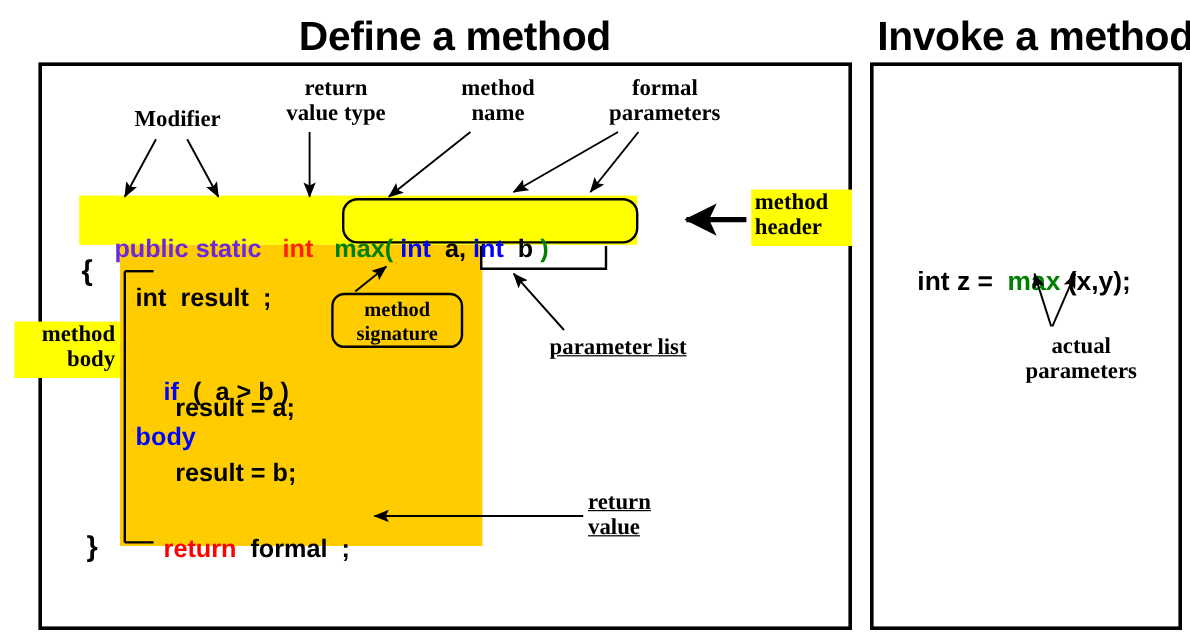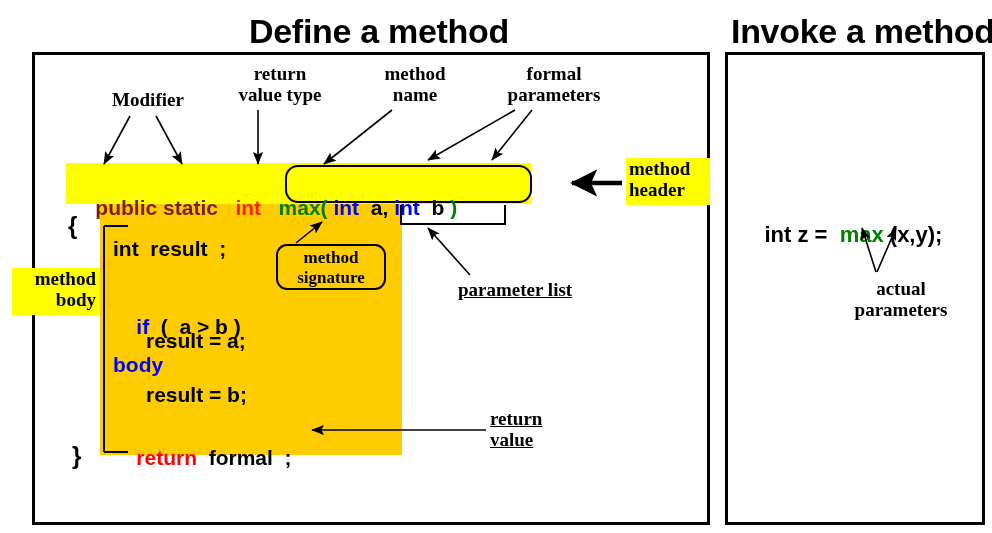--- a/index.html
+++ b/index.html
@@ -89,21 +89,21 @@
 
   
   .code {
     position: absolute;
     font-family: "Liberation Sans", "DejaVu Sans", sans-serif;
     font-weight: bold;
     font-size: 21px;
     color: #000000;
     white-space: pre;
   }
-  .k-magenta { color: #7f1d1d; }
+  .k-magenta { color: #6d28d9; }
   .k-red     { color: #ff2200; }
   .k-pure-red{ color: #ff0000; }
   .k-green   { color: #008000; }
   .k-blue    { color: #0000ff; }
   .k-black   { color: #000000; }
 
   
   #sig-outline {
     position: absolute;
     left: 285px; top: 165px;

